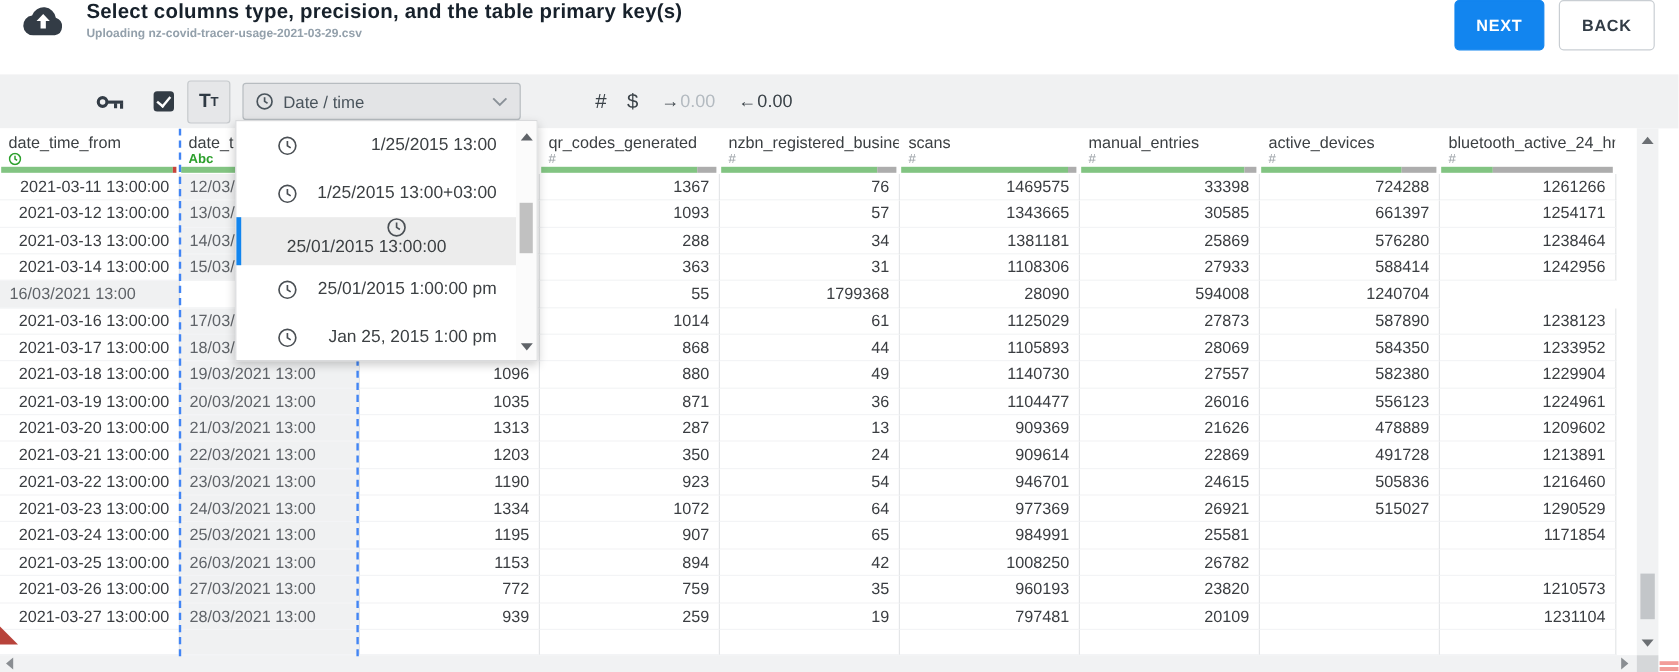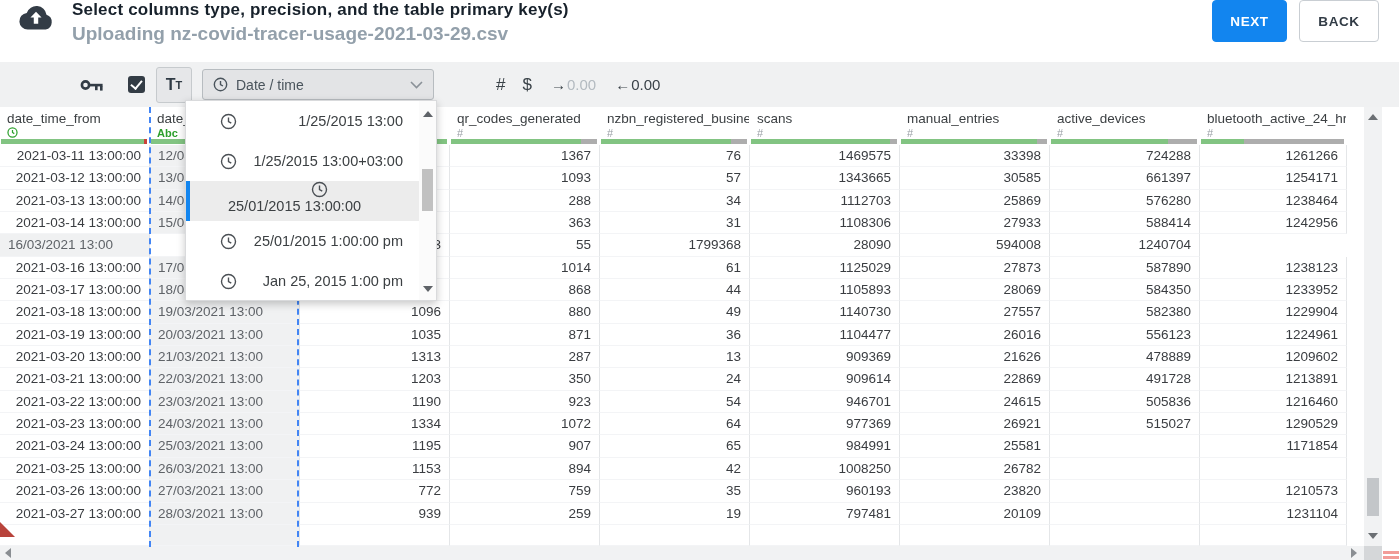--- a/index.html
+++ b/index.html
@@ -5,21 +5,21 @@
   html,body{margin:0;padding:0;background:#fff;}
   .app{position:relative;width:1399px;height:560px;background:#fff;overflow:hidden;
        font-family:"Liberation Sans",sans-serif;color:#2b333b;}
 
   
   .topbar{position:absolute;left:0;top:0;width:100%;height:62px;background:#fff;
           display:flex;align-items:flex-start;padding:0 18px;box-sizing:border-box;}
   .upload-icon{width:36px;height:30px;flex:0 0 auto;margin:2px 18px 0 0;}
   .titles{display:flex;flex-direction:column;gap:3px;}
   .page-title{font-size:17px;font-weight:600;color:#17212b;letter-spacing:.2px;}
-  .page-subtitle{font-size:19px;font-weight:600;color:#93a0ab;}
+  .page-subtitle{font-size:10px;font-weight:600;color:#93a0ab;}
   .topbar-buttons{margin-left:auto;display:flex;gap:12px;padding-right:2px;}
   .btn{height:42px;border-radius:4px;font-size:13.5px;font-weight:700;letter-spacing:.6px;
        display:flex;align-items:center;justify-content:center;box-sizing:border-box;cursor:pointer;
        font-family:"Liberation Sans",sans-serif;}
   .btn-back{width:80px;background:#fff;border:1px solid #c9ced3;color:#323c46;}
   .btn-next{width:75px;background:#1285ef;border:1px solid #1285ef;color:#fff;}
 
   
   .toolbar{position:absolute;left:0;top:62px;width:100%;height:45px;background:#f0f1f2;
            display:flex;align-items:center;padding-left:80px;box-sizing:border-box;}
@@ -69,21 +69,21 @@
 
   
   .sel-overlay{position:absolute;left:149px;top:0;width:150px;height:440px;pointer-events:none;
                border-left:2px dashed #4285f4;border-right:2px dashed #4285f4;box-sizing:border-box;z-index:5;}
 
   
   .corner-flag{position:absolute;left:0;top:415px;width:0;height:0;
                border-bottom:15px solid #b8433b;border-right:15px solid transparent;z-index:6;}
 
   
-  .format-popup{position:absolute;left:185px;top:100px;width:252px;height:201px;background:#fff;
+  .format-popup{position:absolute;left:196px;top:100px;width:252px;height:201px;background:#fff;
                 border:1px solid #d9dadc;box-shadow:0 3px 8px rgba(0,0,0,.22);z-index:50;box-sizing:border-box;}
   .popup-items{position:absolute;left:0;top:0;right:17px;bottom:0;}
   .popup-item{height:40px;display:flex;align-items:center;position:relative;cursor:pointer;}
   .popup-item .clock{margin-left:34px;flex:0 0 auto;display:flex;}
   .popup-item .opt-text{flex:1;text-align:right;padding-right:16px;font-size:14.5px;color:#3c4043;}
   .popup-item.selected{background:#ececec;flex-direction:column;}
   .popup-item.selected::before{content:"";position:absolute;left:0;top:0;bottom:0;width:4px;background:#1285ef;}
   .popup-scroll{position:absolute;right:0;top:0;bottom:0;width:17px;background:#fbfbfb;}
   .popup-scroll .thumb{position:absolute;left:3px;top:68px;width:11px;height:42px;background:#c1c1c1;}
   .tri-up{position:absolute;left:4px;width:0;height:0;border-left:5px solid transparent;
@@ -261,21 +261,21 @@
           <div class="cell al-right">30585</div>
           <div class="cell al-right">661397</div>
           <div class="cell al-right">1254171</div>
         </div>
         <div class="grid-row">
           <div class="cell al-right">2021-03-13 13:00:00</div>
           <div class="cell al-left selcol">14/03/2021 13:00</div>
           <div class="cell al-right"></div>
           <div class="cell al-right">288</div>
           <div class="cell al-right">34</div>
-          <div class="cell al-right">1112703</div>
+          <div class="cell al-right">1381181</div>
           <div class="cell al-right">25869</div>
           <div class="cell al-right">576280</div>
           <div class="cell al-right">1238464</div>
         </div>
         <div class="grid-row">
           <div class="cell al-right">2021-03-14 13:00:00</div>
           <div class="cell al-left selcol">15/03/2021 13:00</div>
           <div class="cell al-right"></div>
           <div class="cell al-right">363</div>
           <div class="cell al-right">31</div>

